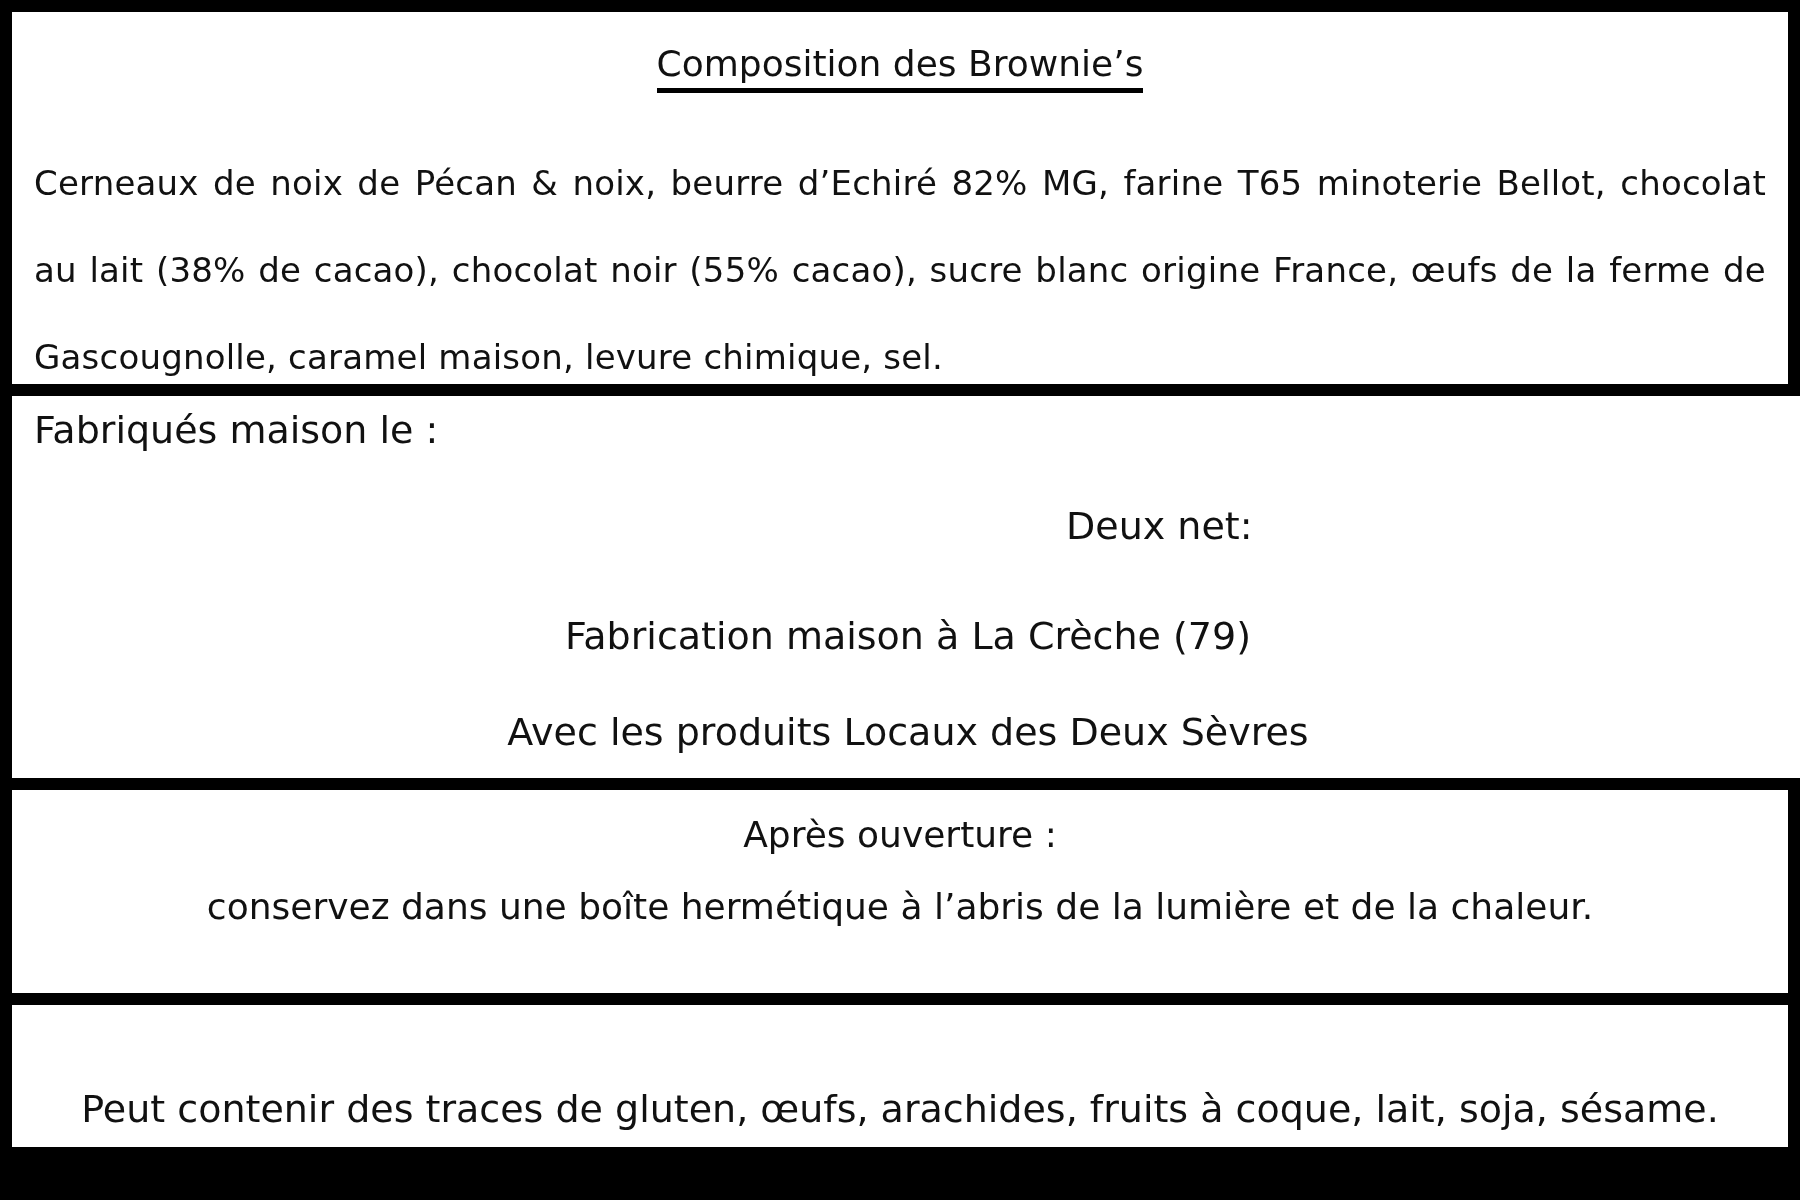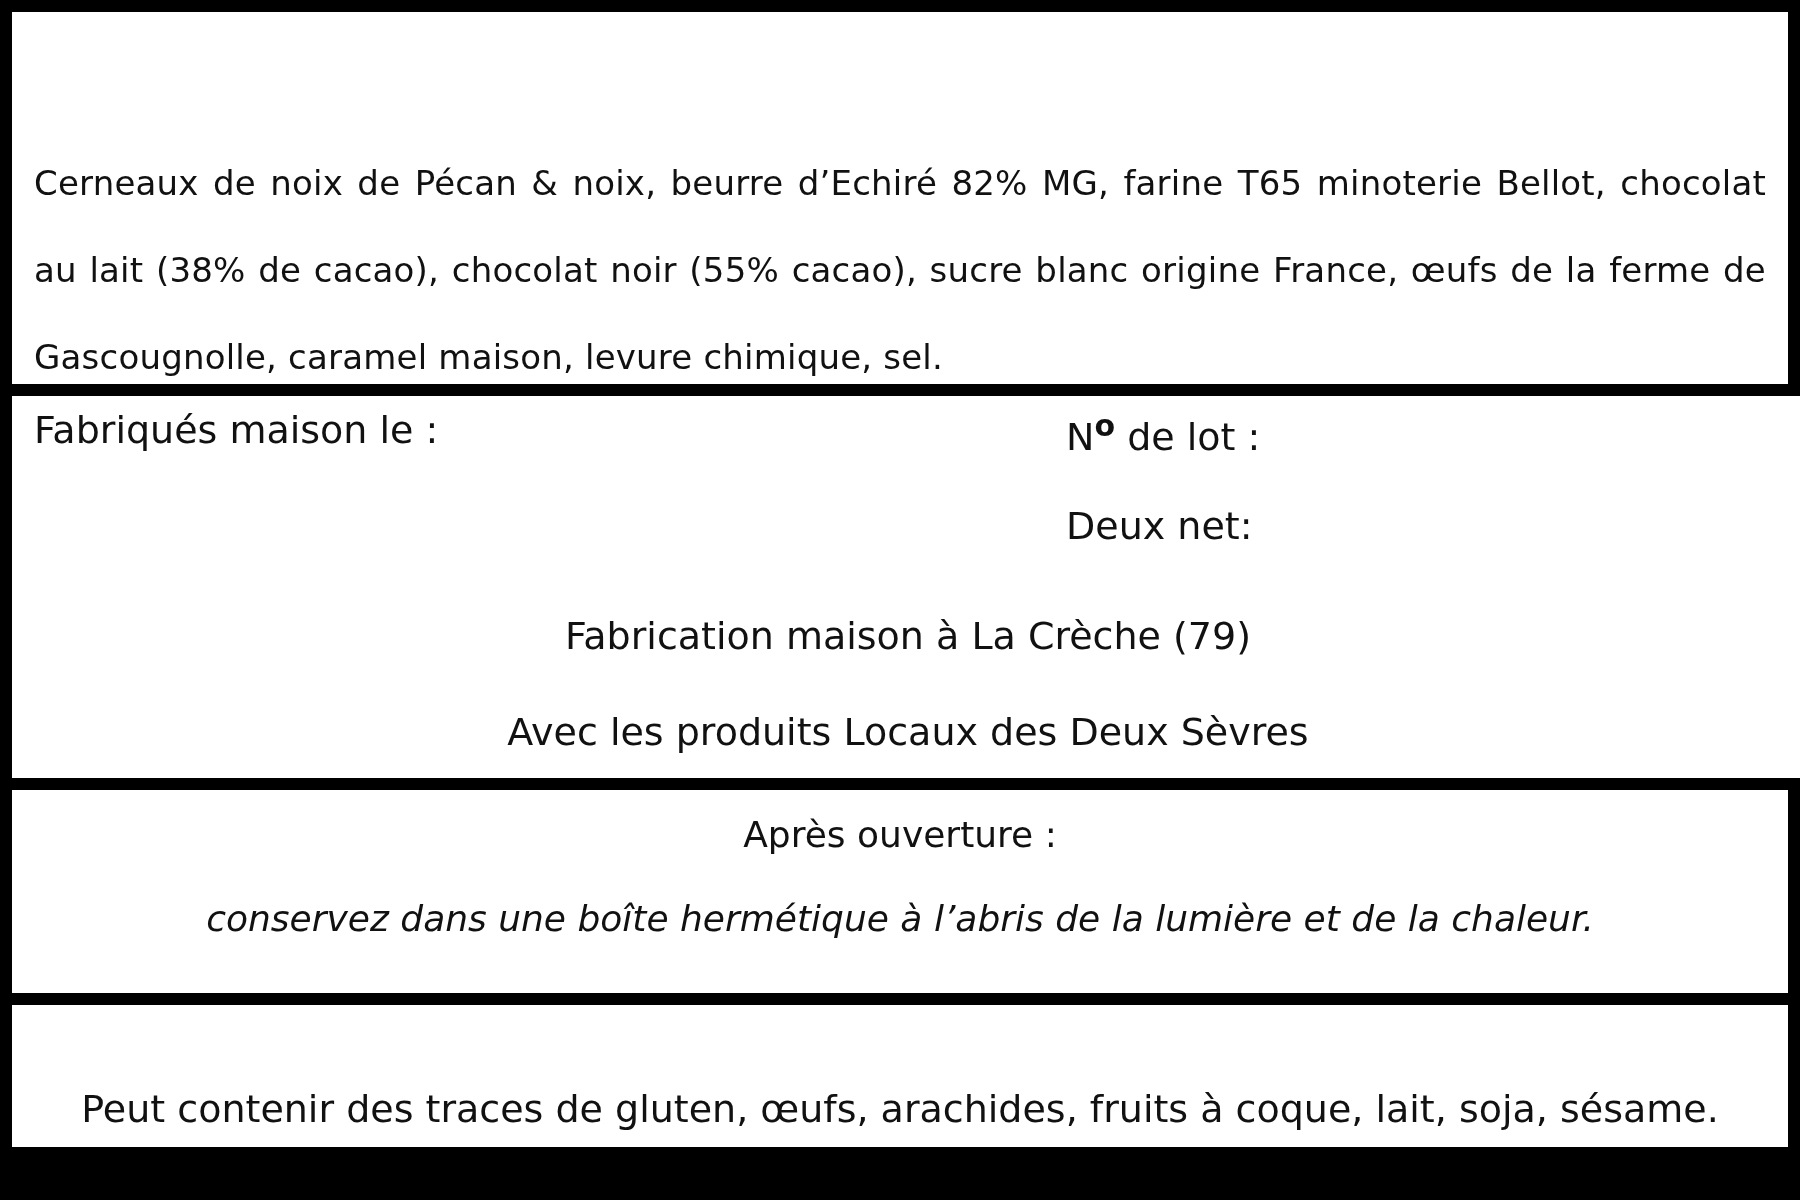--- a/index.html
+++ b/index.html
@@ -16,36 +16,36 @@
   .ingr { position:absolute; left:22px; right:22px; top:128px; font-size:34px; line-height:87px;
           text-align:justify; letter-spacing:0.2px; }
   .row { position:absolute; font-size:38px; }
   .center { position:absolute; left:0; width:100%; text-align:center; }
   .sup { font-size:30px; vertical-align:14px; font-weight:bold; }
 </style>
 </head>
 <body>
 
 <div class="band" id="b1">
+  <div class="title">
+    <span>Composition des Brownie’s</span>
+  </div>
   <div class="ingr">Cerneaux de noix de Pécan &amp; noix, beurre d’Echiré 82% MG, farine T65 minoterie Bellot, chocolat au lait (38% de cacao), chocolat noir (55% cacao), sucre blanc origine France, œufs de la ferme de Gascougnolle, caramel maison, levure chimique, sel.</div>
 </div>
 
 <div class="band" id="b2">
   <div class="row" style="left:22px; top:12px;">Fabriqués maison le :</div>
-  <div class="row" style="left:1054px; top:12px;">
-    <span>N</span><span class="sup">o</span><span> de lot :</span>
-  </div>
   <div class="row" style="left:1054px; top:108px;">Deux net:</div>
 </div>
 
 <div class="band" id="b3">
   <div class="center" style="top:24px; font-size:38px;">Fabrication maison à La Crèche (79)</div>
   <div class="center" style="top:120px; font-size:38px;">Avec les produits Locaux des Deux Sèvres</div>
 </div>
 
 <div class="band" id="b4">
   <div class="center" style="top:24px; font-size:36px;">Après ouverture :</div>
-  <div class="center" style="top:108px; font-size:36px;font-style:italic;">conservez dans une boîte hermétique à l’abris de la lumière et de la chaleur.</div>
+  <div class="center" style="top:96px; font-size:36px;">conservez dans une boîte hermétique à l’abris de la lumière et de la chaleur.</div>
 </div>
 
 <div class="band" id="b5">
   <div class="center" style="top:82px; font-size:38px;">Peut contenir des traces de gluten, œufs, arachides, fruits à coque, lait, soja, sésame.</div>
 </div>
 
 </body></html>

